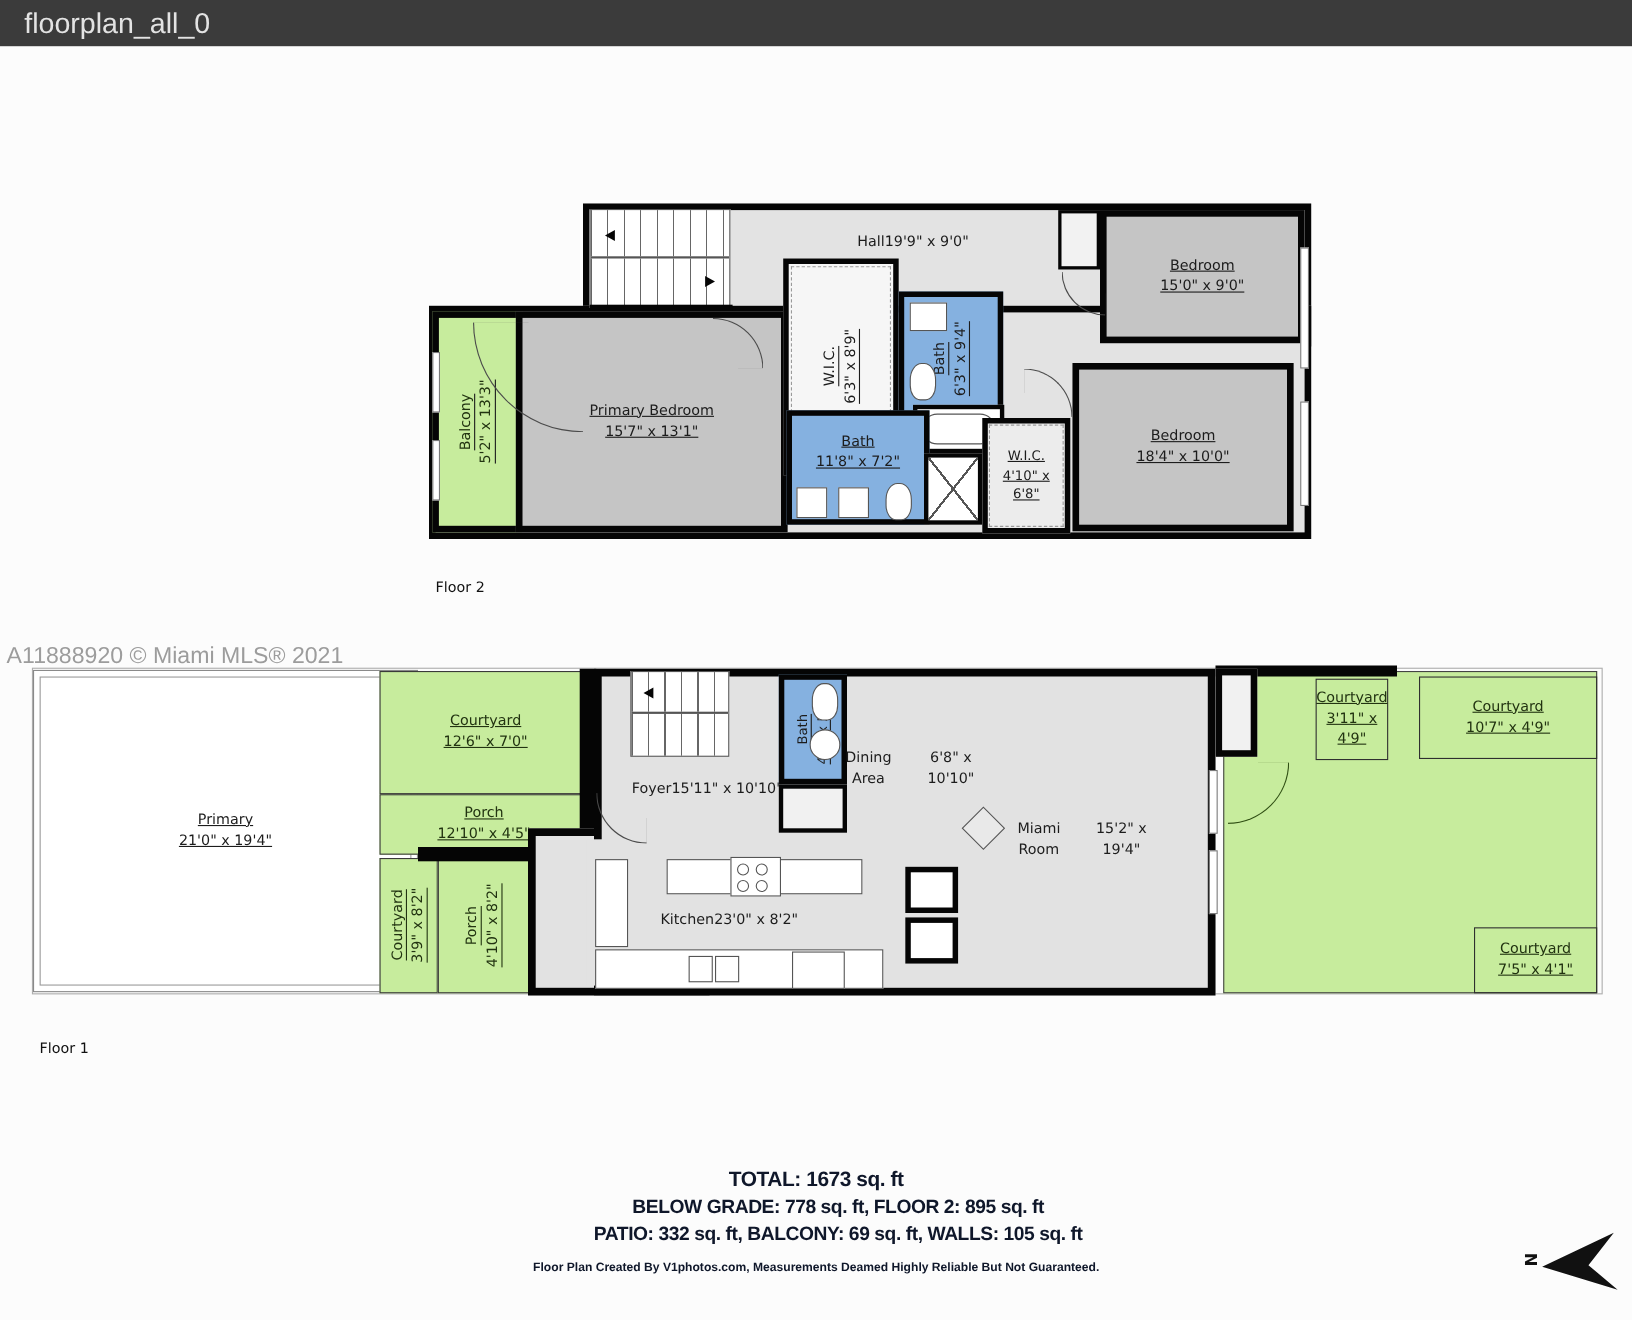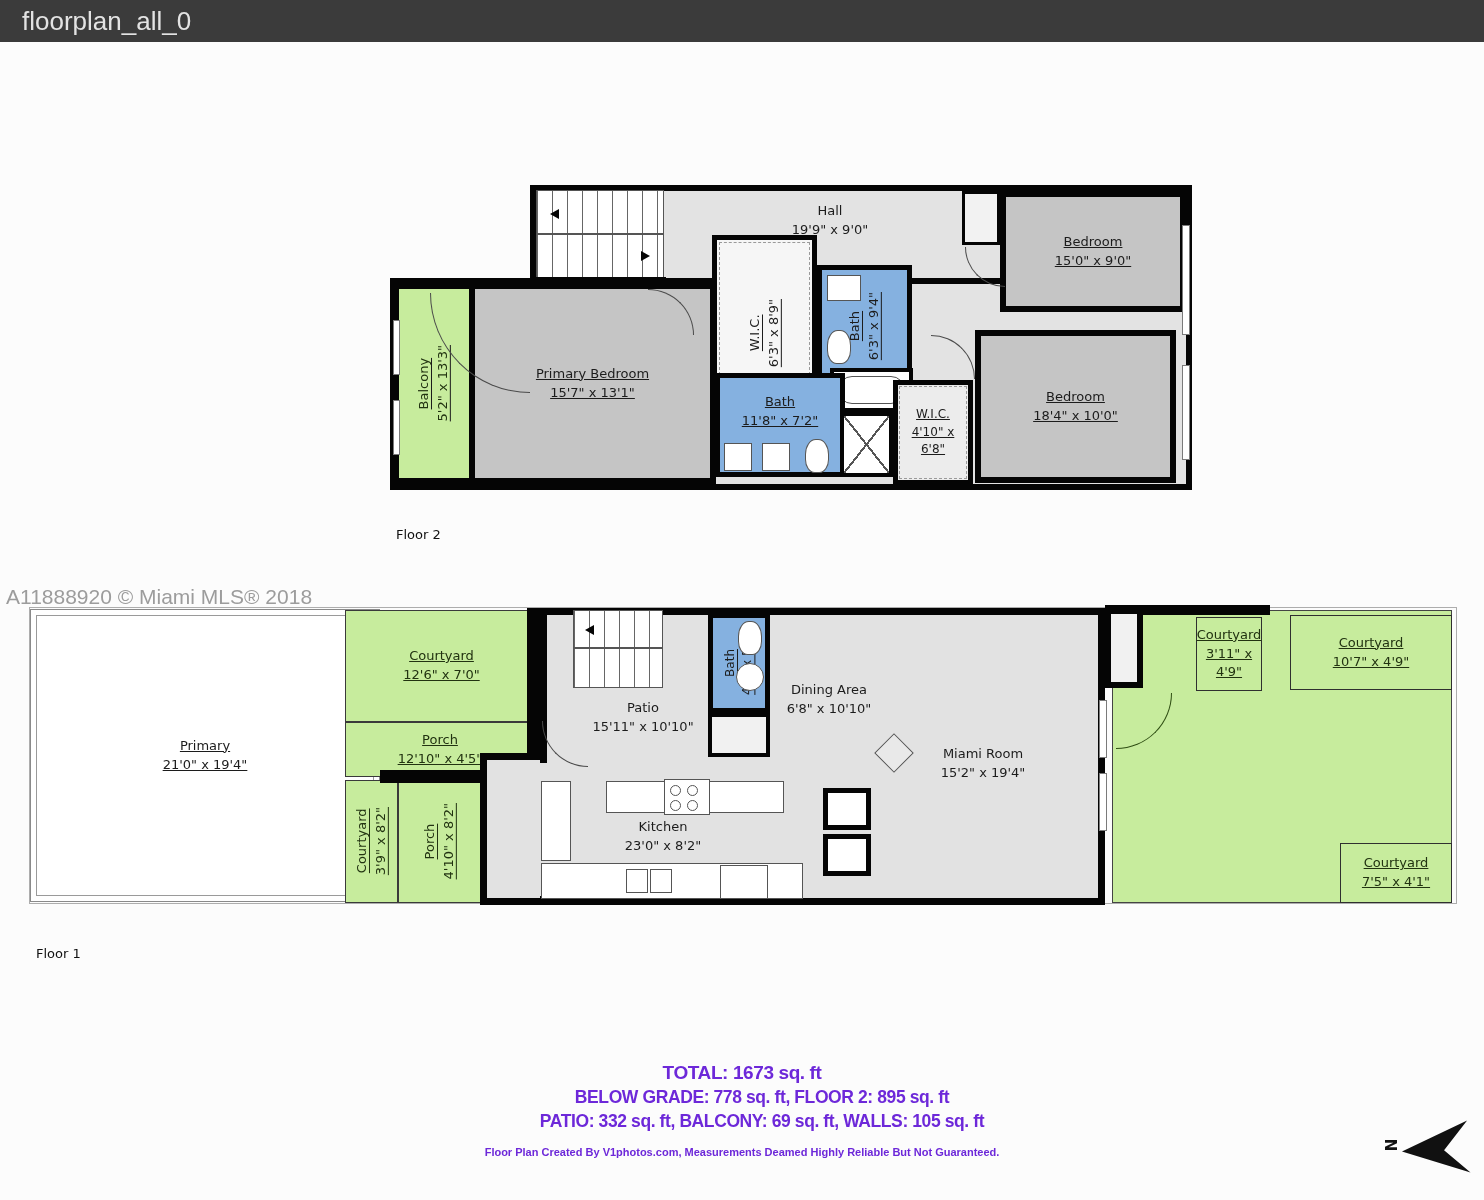--- a/index.html
+++ b/index.html
@@ -8,21 +8,21 @@
   #header{left:0;top:0;width:1484px;height:42px;background:#3b3b3b;display:flex;align-items:center;}
   #header .title{color:#e3e3e3;font-size:26px;margin-left:22px;font-family:"Liberation Sans",sans-serif;}
   #watermark{left:6px;top:585px;color:#9c9c9c;font-size:21px;font-family:"Liberation Sans",sans-serif;}
   .floorlbl{font-size:13px;color:#111;}
   
   #floor2{left:390px;top:185px;width:802px;height:305px;}
   #floor1{left:28px;top:605px;width:1432px;height:303px;}
   .shell{background:#e3e3e3;border:6px solid #050505;}
   .room{display:flex;flex-direction:column;align-items:center;justify-content:center;text-align:center;
         font-size:13px;color:#1c1c1c;line-height:1.45;text-decoration:underline;}
-  .lbl{display:flex;flex-direction:column;align-items:center;justify-content:center;text-align:left;
+  .lbl{display:flex;align-items:center;justify-content:center;text-align:center;
        font-size:13px;color:#1c1c1c;line-height:1.45;pointer-events:none;}
   .grey{background:#c5c5c5;border:6px solid #050505;}
   .blue{background:#85b1e0;border:5px solid #050505;}
   .green{background:#c7ec9d;border:1.5px solid #3a3a3a;}
   .glab{color:#223311;}
   .wic{background:#f6f6f6;border:5px solid #050505;outline:1px dashed #9a9a9a;outline-offset:-8px;}
   .wall{background:#050505;}
   .vert .inner{writing-mode:vertical-rl;transform:rotate(180deg);}
   .vert .inner span{display:block;}
   .stairs{background:#fff;border:1px solid #555;
@@ -32,35 +32,35 @@
   .fixture{background:#fff;border:1px solid #555;}
   .win{background:#fff;border:1px solid #7a7a7a;}
   .arc{border:0 solid #4a4a4a;background:transparent;}
   .shower{background:#fff;border:4px solid #050505;
     background-image:linear-gradient(to top right,transparent calc(50% - 1px),#555 calc(50% - 1px),#555 calc(50% + 1px),transparent calc(50% + 1px)),
                      linear-gradient(to bottom right,transparent calc(50% - 1px),#555 calc(50% - 1px),#555 calc(50% + 1px),transparent calc(50% + 1px));}
   .tub{border:1.5px solid #555;border-radius:16px;background:#fff;}
   .toilet{background:#fff;border:1.5px solid #555;border-radius:45% 45% 40% 40%;}
   .burner{width:9px;height:9px;border:1.5px solid #555;border-radius:50%;position:absolute;background:#fff;}
   #summary{left:0;top:1062px;width:1484px;text-align:center;font-family:"Liberation Sans",sans-serif;
-           color:#6d28d9;letter-spacing:-0.4px;}
+           color:#0f172a;letter-spacing:-0.4px;}
   #summary .l1{font-size:19px;font-weight:700;margin:0 0 3px 0;}
   #summary .l{font-size:17.5px;font-weight:700;margin:0 0 3px 0;padding-left:40px;}
   #summary .credit{font-size:11px;font-weight:700;margin-top:14px;letter-spacing:0;}
   #compass{left:1386px;top:1118px;width:90px;height:64px;}
   #compass .n{position:absolute;left:0;top:18px;font-size:15px;font-weight:700;transform:rotate(-90deg);color:#111;}
 </style>
 </head>
 <body>
 
 <div class="abs" id="header">
   <span class="title">floorplan_all_0</span>
 </div>
 
-<div class="abs" id="watermark">A11888920 © Miami MLS® 2018</div>
+<div class="abs" id="watermark">A11888920 © Miami MLS® 2021</div>
 
 <div class="abs" id="floor2">
 
   <div class="abs shell" style="left:140px;top:0;width:662px;height:130px;"></div>
   <div class="abs shell" style="left:0;top:93px;width:802px;height:212px;"></div>
 
   <div class="abs stairs" style="left:146px;top:5px;width:128px;height:90px;">
     <div class="land"></div>
     <div class="tri" style="left:8px;top:18px;border:5px solid transparent;border-right:9px solid #050505;"></div>
     <div class="tri" style="right:8px;bottom:18px;border:5px solid transparent;border-left:9px solid #050505;"></div>
@@ -178,21 +178,21 @@
   <div class="abs shell" style="left:452px;top:148px;width:165px;height:152px;background:#e2e2e2;border-width:7px;"></div>
   <div class="abs shell" style="left:512px;top:3px;width:565px;height:297px;background:#e2e2e2;border-width:7px;"></div>
   <div class="abs" style="left:505px;top:158px;width:20px;height:133px;background:#e2e2e2;"></div>
 
   <div class="abs stairs" style="left:545px;top:5px;width:90px;height:78px;">
     <div class="land"></div>
     <div class="tri" style="left:6px;top:14px;border:5px solid transparent;border-right:9px solid #050505;"></div>
   </div>
 
   <div class="abs lbl" style="left:540px;top:88px;width:150px;height:50px;">
-    <span>Patio</span>
+    <span>Foyer</span>
     <span>15'11" x 10'10"</span>
   </div>
   <div class="abs arc" style="left:514px;top:116px;width:46px;height:46px;border-left:1.5px solid #4a4a4a;border-bottom:1.5px solid #4a4a4a;border-bottom-left-radius:100%;"></div>
 
   <div class="abs room vert blue" style="left:680px;top:8px;width:62px;height:100px;font-size:12px;">
     <div class="inner">
       <span>Bath</span>
       <span>4'0" x 5'9"</span>
     </div>
   </div>

